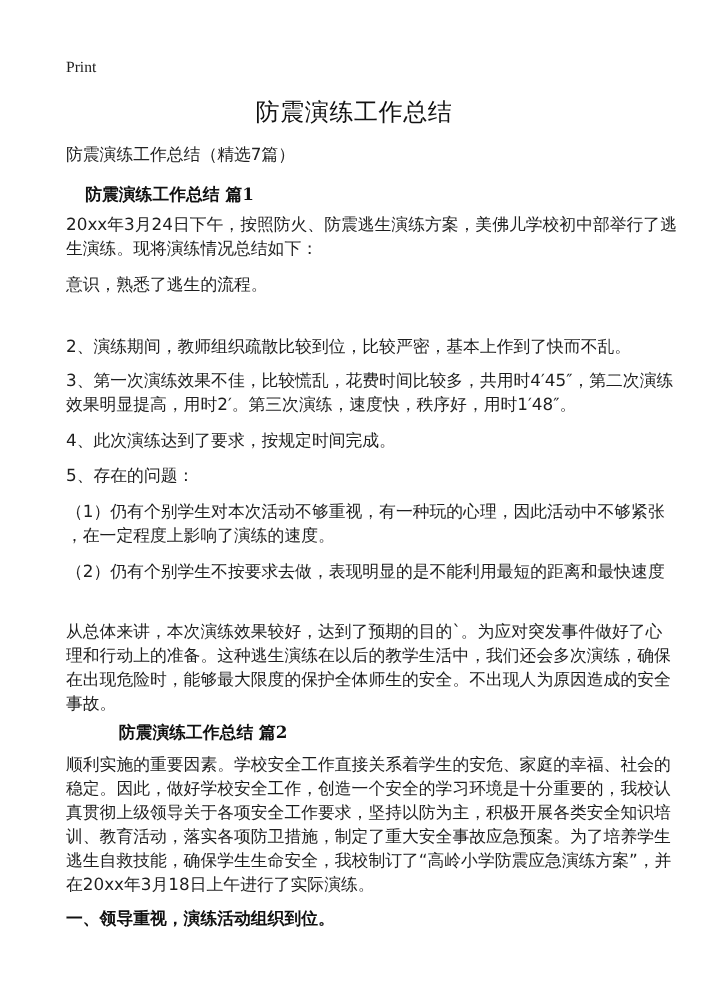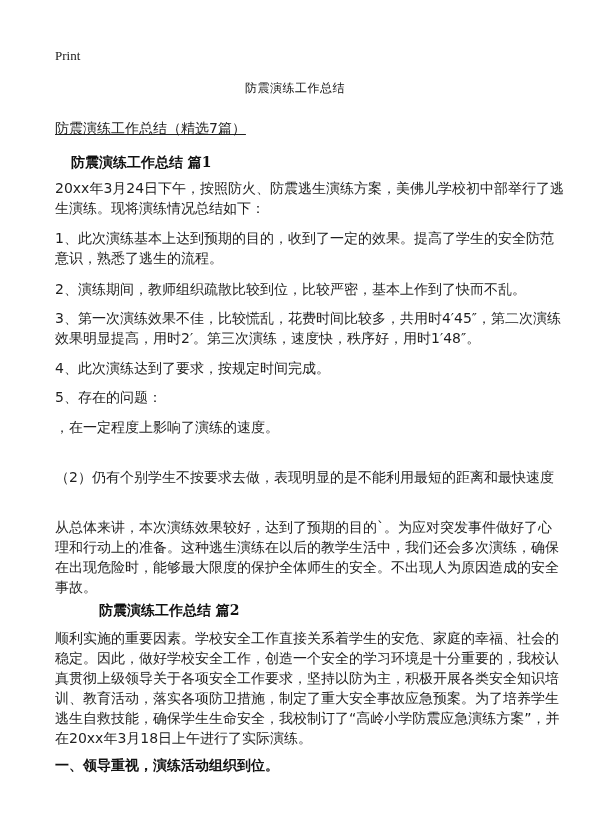--- a/index.html
+++ b/index.html
@@ -1,22 +1,22 @@
 <!DOCTYPE html>
 <html><head>
 <meta charset="utf-8">
 <style>
   html, body { margin: 0; padding: 0; background: #ffffff; }
   body { width: 600px; height: 828px; position: relative; overflow: hidden;
          font-family: "DejaVu Sans", "Liberation Sans", sans-serif; color: #1a1a1a; }
   .abs { position: absolute; left: 55px; }
   .print { top: 48px; font-family: "Liberation Serif", "DejaVu Serif", serif; font-size: 13px; color: #222; }
   .title { position: absolute; top: 80px; left: 0; width: 590px; text-align: center;
-           font-size: 12px; color: #111; letter-spacing: 0.5px; }
-  .subtitle { top: 120px; font-size: 14px; color: #222; text-decoration: underline; }
+           font-size: 20px; color: #111; letter-spacing: 0.5px; }
+  .subtitle { top: 120px; font-size: 14px; color: #222; }
   .heading { font-size: 14px; font-weight: bold; color: #111; font-family: "DejaVu Serif", "Liberation Serif", serif; }
   .para { width: 490px; font-size: 14px; line-height: 20px; color: #1e1e1e; }
   .line { display: block; white-space: nowrap; }
 </style>
 </head>
 <body>
 
 <div class="abs print">Print</div>
 
 <h1 class="title" style="margin:0;font-weight:normal;">防震演练工作总结</h1>
@@ -24,21 +24,20 @@
 <div class="abs subtitle">防震演练工作总结（精选7篇）</div>
 
 <div class="abs heading" style="top:154px;padding-left:16px;">防震演练工作总结 篇1</div>
 
 <div class="abs para" style="top:178px;">
   <span class="line">20xx年3月24日下午，按照防火、防震逃生演练方案，美佛儿学校初中部举行了逃</span>
   <span class="line">生演练。现将演练情况总结如下：</span>
 </div>
 
 <div class="abs para" style="top:228px;">
-  <span class="line">1、此次演练基本上达到预期的目的，收到了一定的效果。提高了学生的安全防范</span>
   <span class="line">意识，熟悉了逃生的流程。</span>
 </div>
 
 <div class="abs para" style="top:279px;">
   <span class="line">2、演练期间，教师组织疏散比较到位，比较严密，基本上作到了快而不乱。</span>
 </div>
 
 <div class="abs para" style="top:308px;">
   <span class="line">3、第一次演练效果不佳，比较慌乱，花费时间比较多，共用时4′45″，第二次演练</span>
   <span class="line">效果明显提高，用时2′。第三次演练，速度快，秩序好，用时1′48″。</span>
@@ -46,20 +45,21 @@
 
 <div class="abs para" style="top:358px;">
   <span class="line">4、此次演练达到了要求，按规定时间完成。</span>
 </div>
 
 <div class="abs para" style="top:387px;">
   <span class="line">5、存在的问题：</span>
 </div>
 
 <div class="abs para" style="top:417px;">
+  <span class="line">（1）仍有个别学生对本次活动不够重视，有一种玩的心理，因此活动中不够紧张</span>
   <span class="line">，在一定程度上影响了演练的速度。</span>
 </div>
 
 <div class="abs para" style="top:467px;">
   <span class="line">（2）仍有个别学生不按要求去做，表现明显的是不能利用最短的距离和最快速度</span>
 </div>
 
 <div class="abs para" style="top:517px;">
   <span class="line">从总体来讲，本次演练效果较好，达到了预期的目的`。为应对突发事件做好了心</span>
   <span class="line">理和行动上的准备。这种逃生演练在以后的教学生活中，我们还会多次演练，确保</span>

